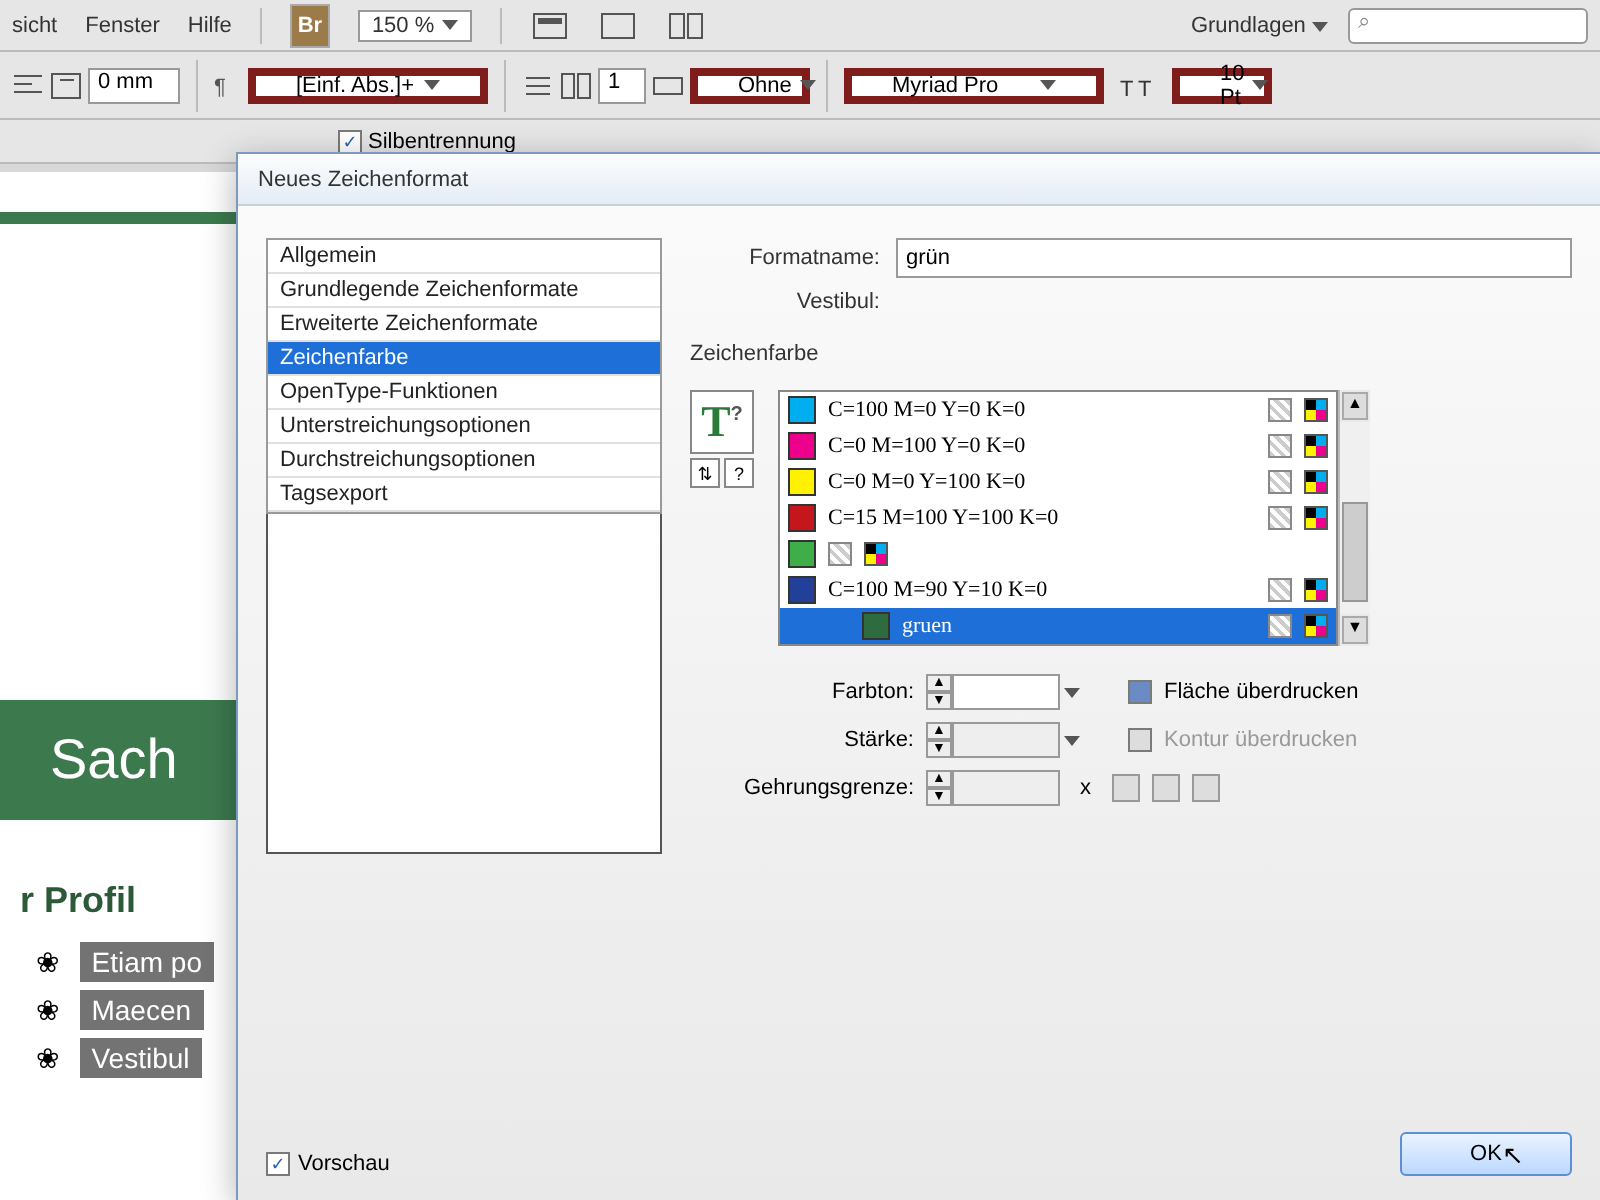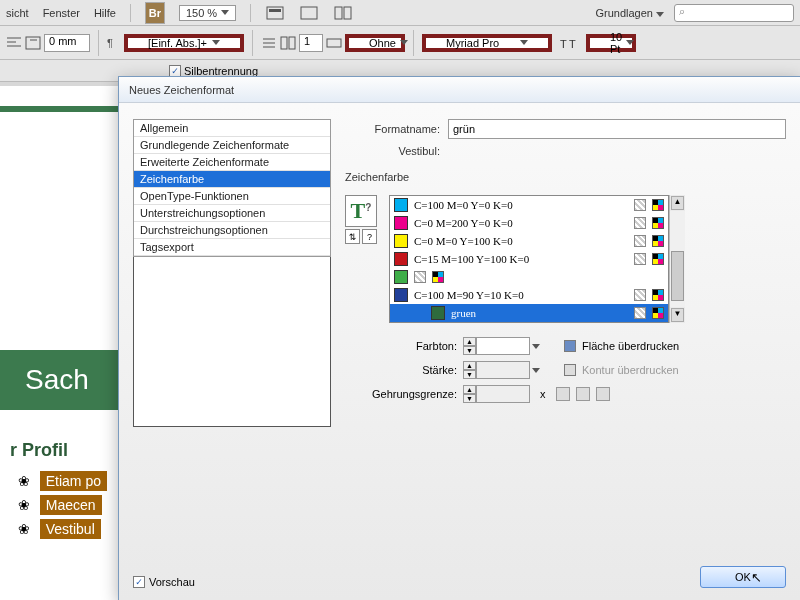--- a/index.html
+++ b/index.html
@@ -26,21 +26,21 @@
 
 .tabrow { background: #d8d8d8; height: 25px; display: flex; align-items: flex-end; padding: 0 4px; border-bottom: 1px solid #888; }
 .tab { background: #f8f8f8; border: 1px solid #999; border-bottom: none; padding: 3px 10px; font-size: 11px; color: #444; }
 
 
 .doc { position: absolute; top: 86px; left: 0; right: 0; bottom: 0; background: #fff; padding: 20px 0 0 0; }
 .doc .green-band { background: #3c7a4e; color: #fff; height: 60px; display: flex; align-items: center; padding-left: 25px; font-size: 28px; font-weight: 400; margin-top: 230px;}
 .doc .profil { color: #2c5a38; font-size: 18px; font-weight: bold; margin: 30px 0 10px 10px; }
 .doc .bul { display: flex; align-items: center; gap: 10px; margin: 4px 0 4px 18px; }
 .doc .bul .flower { font-size: 14px; }
-.doc .bul .txt { background: #a16207; color: #fff; padding: 2px 6px; font-size: 14px; }
+.doc .bul .txt { background: #737373; color: #fff; padding: 2px 6px; font-size: 14px; }
 .doc .spacer-top { height: 14px; background:#fff; border-top:6px solid #3c7a4e; margin:0 0 0 0;}
 
 
 .dialog { position: absolute; top: 76px; left: 118px; right: 0; bottom: 0; background: linear-gradient(#fbfbfb,#e9e9e9); border: 1px solid #7a9bbf; border-right: none; border-bottom: none; box-shadow: 0 4px 16px rgba(0,0,0,.3); }
 .dlg-title { background: linear-gradient(#fdfdfd,#e4ecf6); height: 26px; display: flex; align-items: center; padding: 0 10px; color: #333; border-bottom: 1px solid #c8d0da; }
 .dlg-body { display: flex; padding: 16px 14px 12px 14px; gap: 14px; height: calc(100% - 26px); }
 
 
 .side { width: 198px; display: flex; flex-direction: column; gap: 0; }
 .side .list { border: 1px solid #9a9a9a; background: #fff; }
@@ -262,21 +262,21 @@
         <div style="display:flex; flex:1; max-width:296px;">
           <div class="swatchlist" id="swatchlist">
               <div class="swatch">
                 <div class="chip" style="background:#00AEEF"></div>
                 <div class="name">C=100 M=0 Y=0 K=0</div>
                 <div class="ic" style="background:repeating-linear-gradient(45deg,#ccc 0 2px,#fff 2px 4px);"></div>
                 <div class="cmyk"></div>
               </div>
               <div class="swatch">
                 <div class="chip" style="background:#EC008C"></div>
-                <div class="name">C=0 M=200 Y=0 K=0</div>
+                <div class="name">C=0 M=100 Y=0 K=0</div>
                 <div class="ic" style="background:repeating-linear-gradient(45deg,#ccc 0 2px,#fff 2px 4px);"></div>
                 <div class="cmyk"></div>
               </div>
               <div class="swatch">
                 <div class="chip" style="background:#FFF200"></div>
                 <div class="name">C=0 M=0 Y=100 K=0</div>
                 <div class="ic" style="background:repeating-linear-gradient(45deg,#ccc 0 2px,#fff 2px 4px);"></div>
                 <div class="cmyk"></div>
               </div>
               <div class="swatch">

